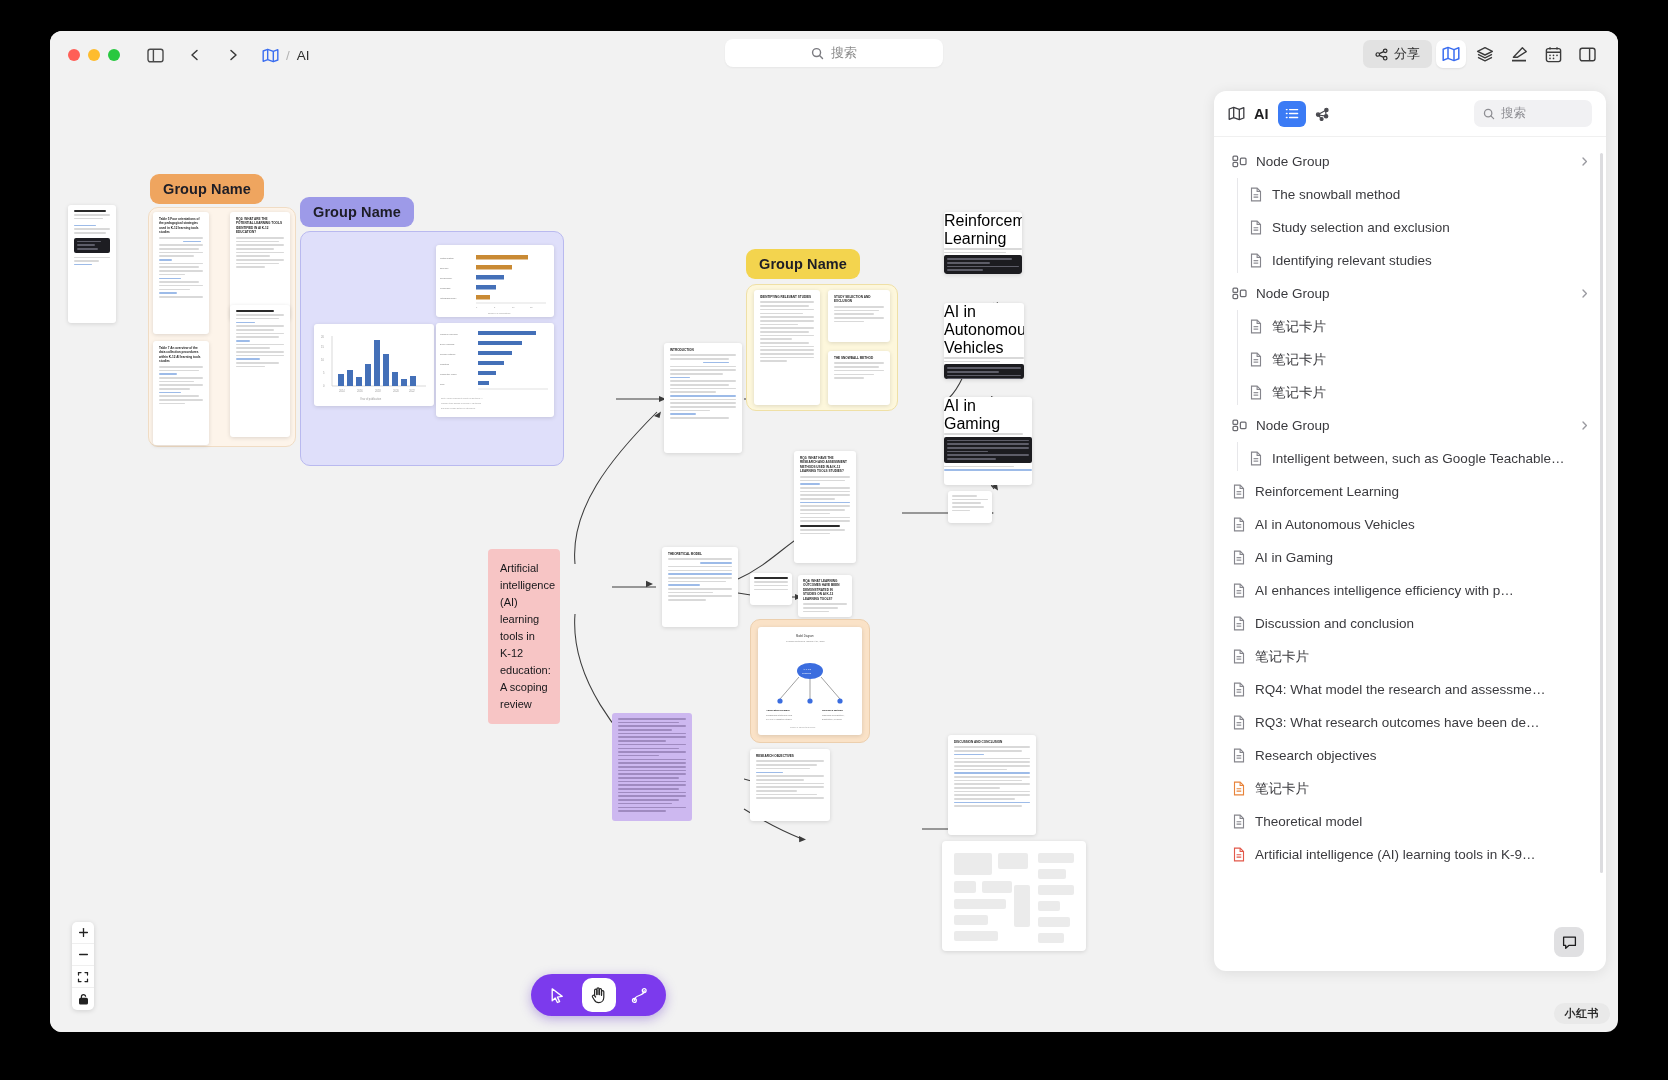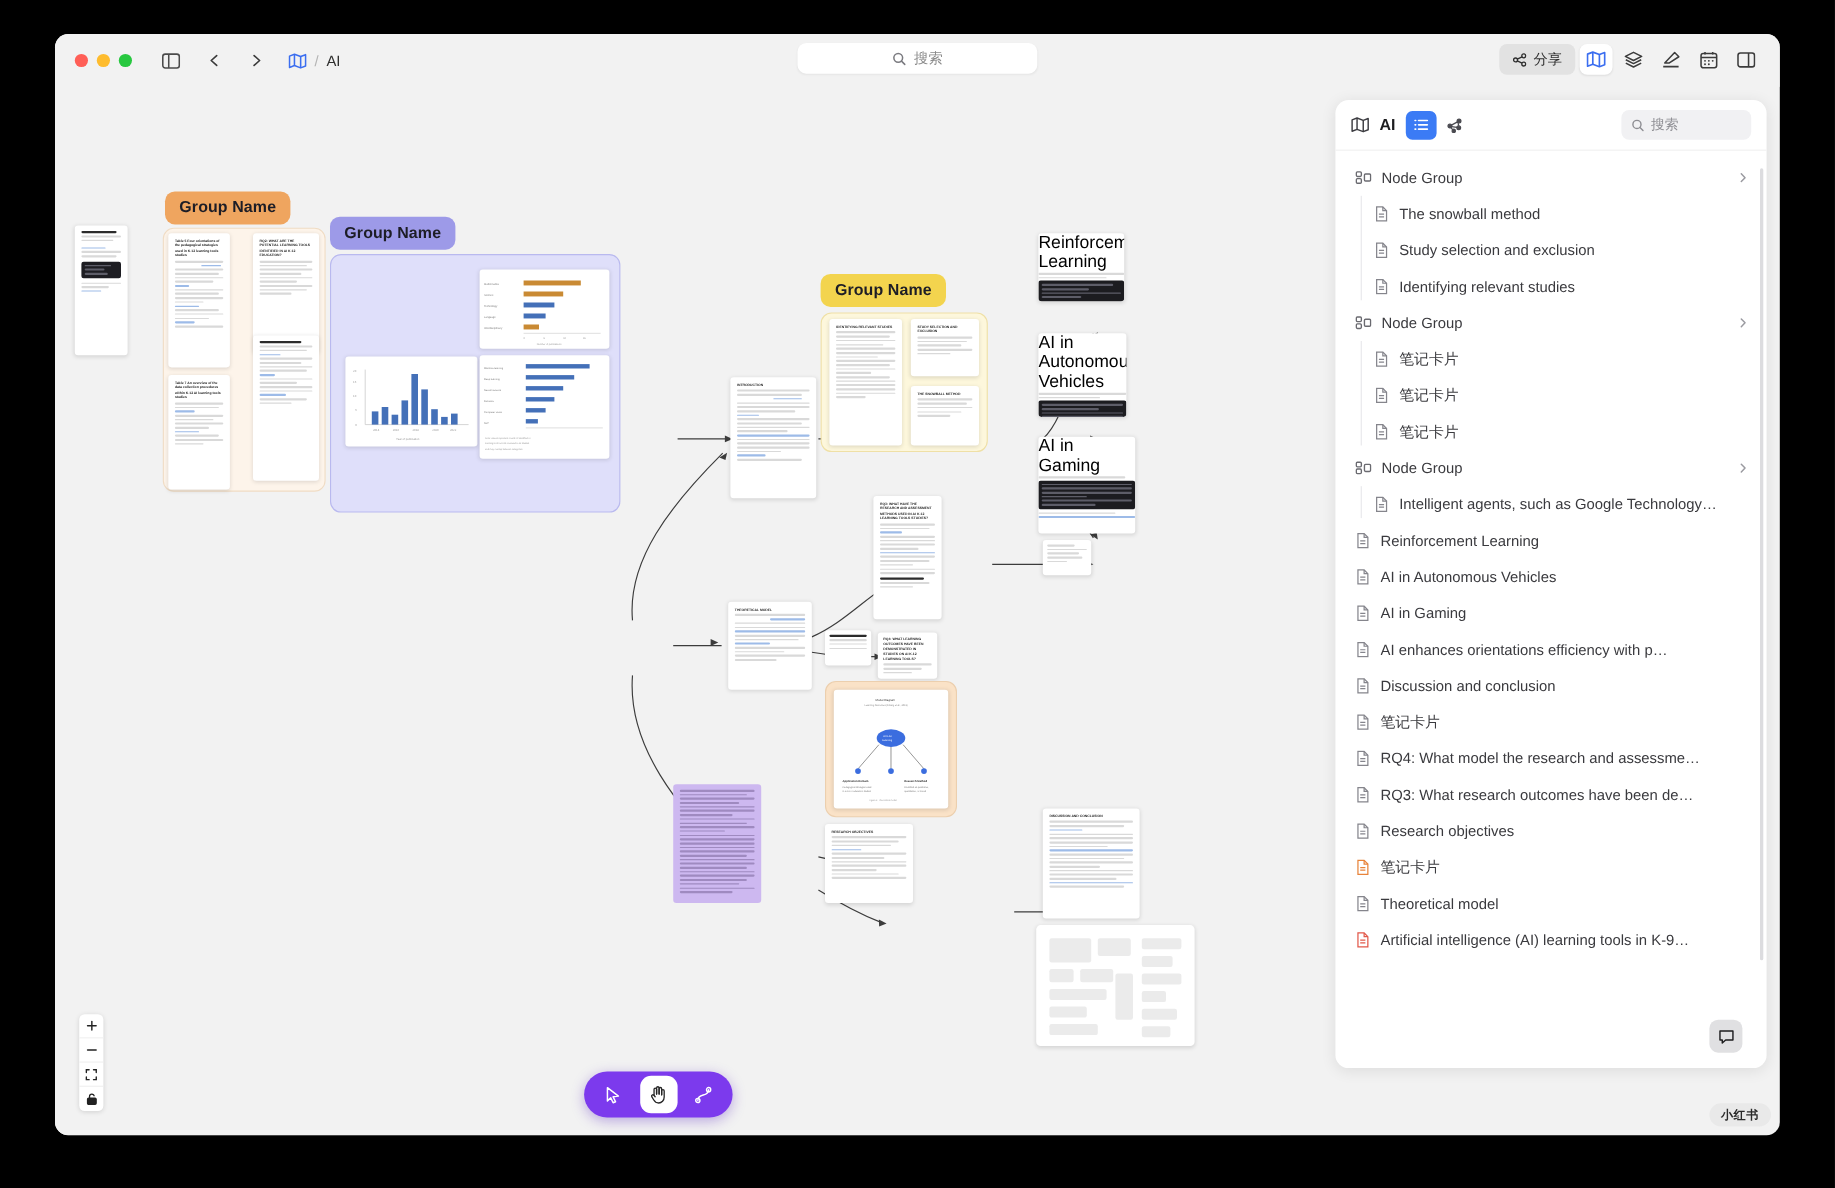--- a/index.html
+++ b/index.html
@@ -652,20 +652,23 @@
     <div class="mini-card" style="left:898px;top:412px;width:44px;height:32px;">
       <div class="pad" style="padding:4px">
         <div class="sk w70"></div>
           <div class="sk w100"></div>
           <div class="sk w80"></div>
         <div class="sk w90"></div>
           <div class="sk w50"></div>
       </div>
     </div>
 
+    <div class="pink-node" style="left:438px;top:470px;width:72px;">
+      <span>Artificial intelligence (AI) learning tools in K-12 education: A scoping review</span>
+    </div>
 
     <div class="doc-card" style="left:612px;top:468px;width:76px;height:80px;">
       <div class="pad">
         <div class="hd">THEORETICAL MODEL</div>
         <div class="sk w100"></div>
           <div class="sk blue w45" style="margin-left:50%"></div>
         <div class="sk w100"></div>
           <div class="sk w85"></div>
           <div class="sk blue w35"></div>
         <div class="sk w100"></div>
@@ -1024,21 +1027,21 @@
       <div class="children">
         <div class="irow">
           <span class="ii">
               <svg width="14" height="15" viewBox="0 0 14 16" fill="none" stroke="currentColor" stroke-width="1.2">
                 <path d="M2.2 1.2 h6 l3.6 3.6 v10 h-9.6 z"></path>
                 <path d="M8.2 1.2 v3.6 h3.6"></path>
                 <line x1="4.4" y1="8.2" x2="9.4" y2="8.2"></line>
                 <line x1="4.4" y1="10.8" x2="9.4" y2="10.8"></line>
               </svg>
             </span>
-          <span class="il">Intelligent agents, such as Google Technology…</span>
+          <span class="il">Intelligent between, such as Google Teachable…</span>
         </div>
       </div>
 
       <div class="irow" style="padding-left:18px">
         <span class="ii">
             <svg width="14" height="15" viewBox="0 0 14 16" fill="none" stroke="currentColor" stroke-width="1.2">
               <path d="M2.2 1.2 h6 l3.6 3.6 v10 h-9.6 z"></path>
               <path d="M8.2 1.2 v3.6 h3.6"></path>
               <line x1="4.4" y1="8.2" x2="9.4" y2="8.2"></line>
               <line x1="4.4" y1="10.8" x2="9.4" y2="10.8"></line>
@@ -1070,21 +1073,21 @@
       </div>
       <div class="irow" style="padding-left:18px">
         <span class="ii">
             <svg width="14" height="15" viewBox="0 0 14 16" fill="none" stroke="currentColor" stroke-width="1.2">
               <path d="M2.2 1.2 h6 l3.6 3.6 v10 h-9.6 z"></path>
               <path d="M8.2 1.2 v3.6 h3.6"></path>
               <line x1="4.4" y1="8.2" x2="9.4" y2="8.2"></line>
               <line x1="4.4" y1="10.8" x2="9.4" y2="10.8"></line>
             </svg>
           </span>
-        <span class="il">AI enhances orientations efficiency with p…</span>
+        <span class="il">AI enhances intelligence efficiency with p…</span>
       </div>
       <div class="irow" style="padding-left:18px">
         <span class="ii">
             <svg width="14" height="15" viewBox="0 0 14 16" fill="none" stroke="currentColor" stroke-width="1.2">
               <path d="M2.2 1.2 h6 l3.6 3.6 v10 h-9.6 z"></path>
               <path d="M8.2 1.2 v3.6 h3.6"></path>
               <line x1="4.4" y1="8.2" x2="9.4" y2="8.2"></line>
               <line x1="4.4" y1="10.8" x2="9.4" y2="10.8"></line>
             </svg>
           </span>

